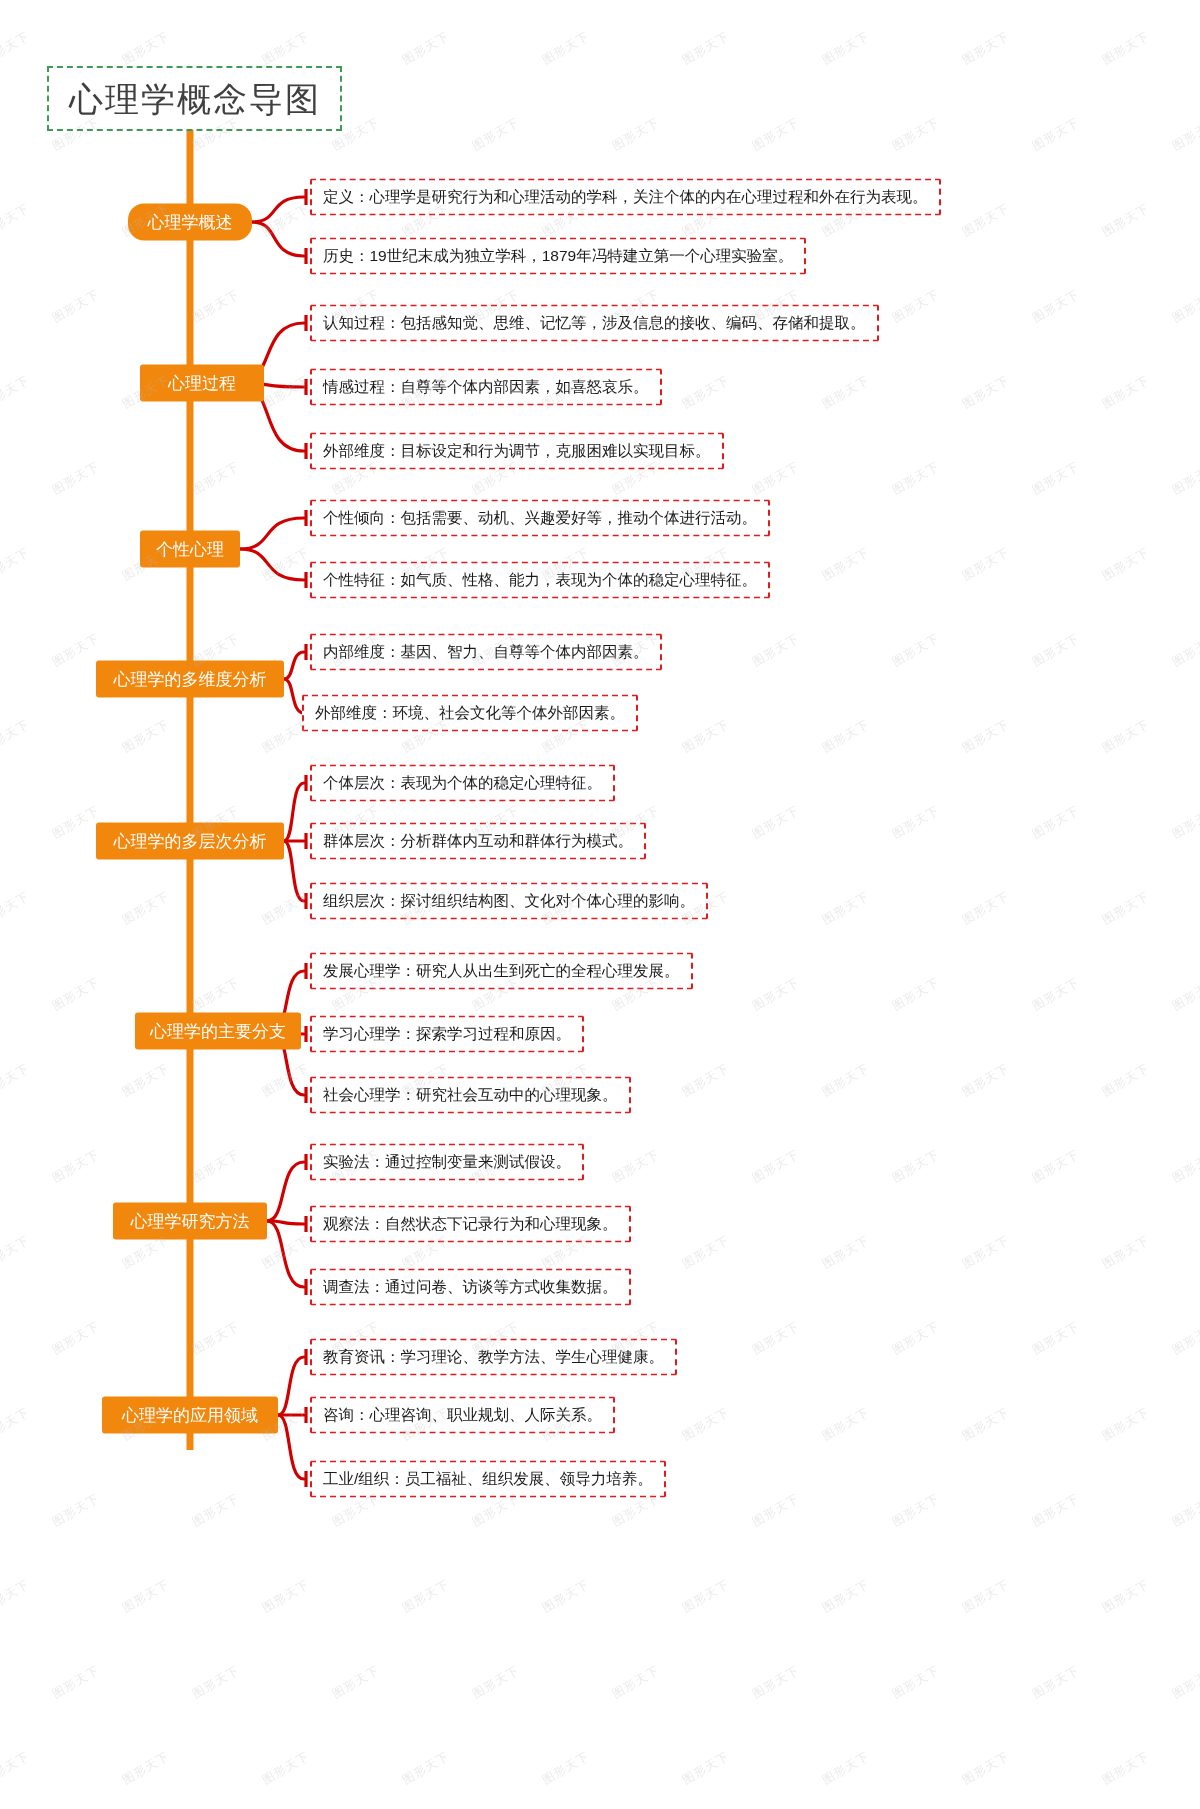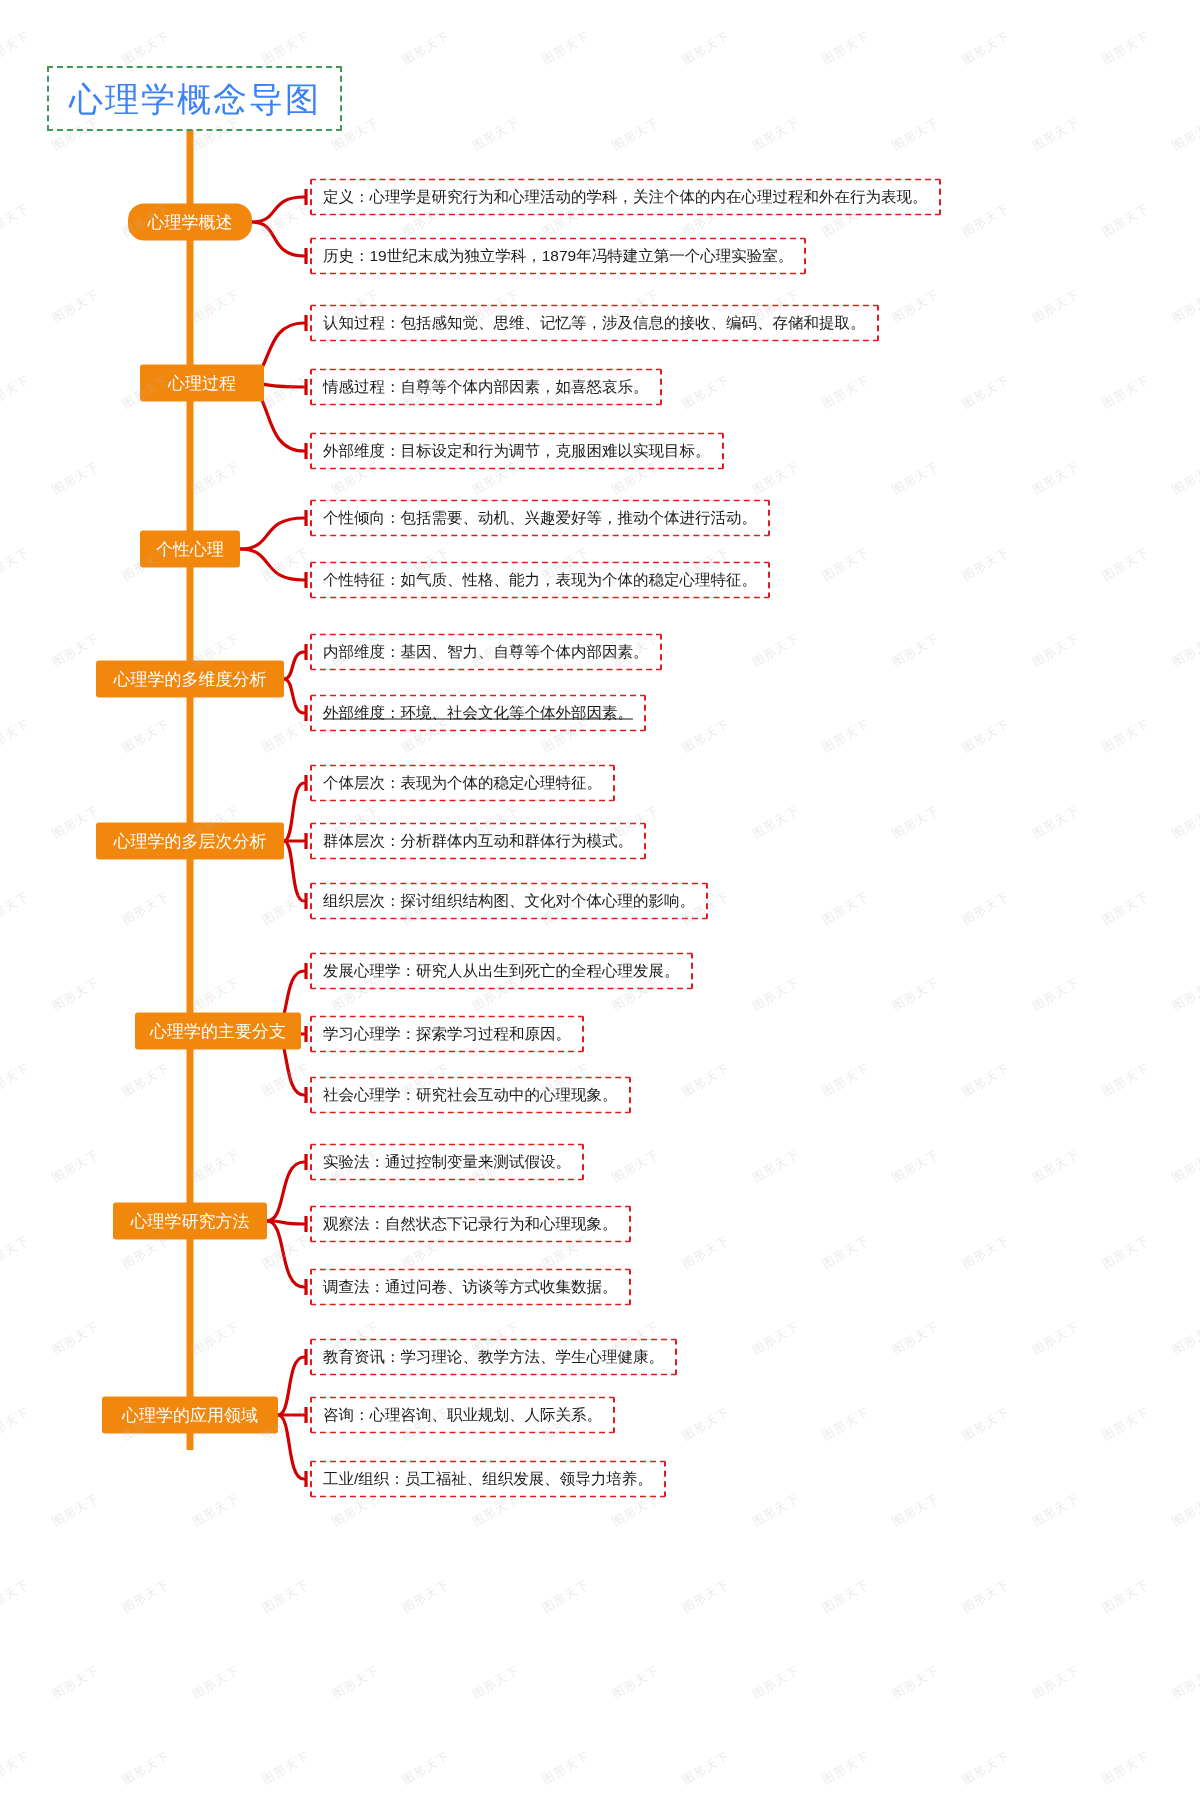--- a/index.html
+++ b/index.html
@@ -17,21 +17,21 @@
 
   
   #links{position:absolute;left:0;top:0;width:1200px;height:1809px;z-index:2;}
 
   
   .title-box{
     position:absolute;left:47px;top:66px;width:295px;height:65px;
     border:2px dashed #3f9b53;box-sizing:border-box;
     display:flex;align-items:center;padding-left:20px;z-index:6;
   }
-  .title-text{font-size:34px;color:#3b82f6;letter-spacing:2px;line-height:1;}
+  .title-text{font-size:34px;color:#404040;letter-spacing:2px;line-height:1;}
 
   
   .node{
     position:absolute;z-index:4;background:#f2870d;color:#ffffff;
     border-radius:3px;display:flex;align-items:center;justify-content:center;
     font-size:17px;white-space:nowrap;box-sizing:border-box;
     padding:7px 13px;transform:translateY(-50%);
   }
 
   
@@ -111,21 +111,21 @@
       <div class="leaf" style="left: 310px; top: 451px;"><span>外部维度：目标设定和行为调节，克服困难以实现目标。</span></div>
       <div class="node" style="left: 140px; top: 549px; width: 100px;">
         <span>个性心理</span>
       </div>
       <div class="leaf" style="left: 310px; top: 518px; font-family: Liberation Serif, serif;"><span>个性倾向：包括需要、动机、兴趣爱好等，推动个体进行活动。</span></div>
       <div class="leaf" style="left: 310px; top: 580px;"><span>个性特征：如气质、性格、能力，表现为个体的稳定心理特征。</span></div>
       <div class="node" style="left: 96px; top: 679px; width: 188px;">
         <span>心理学的多维度分析</span>
       </div>
       <div class="leaf" style="left: 310px; top: 652px;"><span>内部维度：基因、智力、自尊等个体内部因素。</span></div>
-      <div class="leaf" style="left: 310px; top: 713px; text-decoration: underline;"><span>外部维度：环境、社会文化等个体外部因素。</span></div>
+      <div class="leaf" style="left: 302px; top: 713px;"><span>外部维度：环境、社会文化等个体外部因素。</span></div>
       <div class="node" style="left: 96px; top: 841px; width: 188px;">
         <span>心理学的多层次分析</span>
       </div>
       <div class="leaf" style="left: 310px; top: 783px;"><span>个体层次：表现为个体的稳定心理特征。</span></div>
       <div class="leaf" style="left: 310px; top: 841px;"><span>群体层次：分析群体内互动和群体行为模式。</span></div>
       <div class="leaf" style="left: 310px; top: 901px;"><span>组织层次：探讨组织结构图、文化对个体心理的影响。</span></div>
       <div class="node" style="left: 107px; top: 1031px; width: 166px; margin-left: 28px;">
         <span>心理学的主要分支</span>
       </div>
       <div class="leaf" style="left: 310px; top: 971px;"><span>发展心理学：研究人从出生到死亡的全程心理发展。</span></div>

